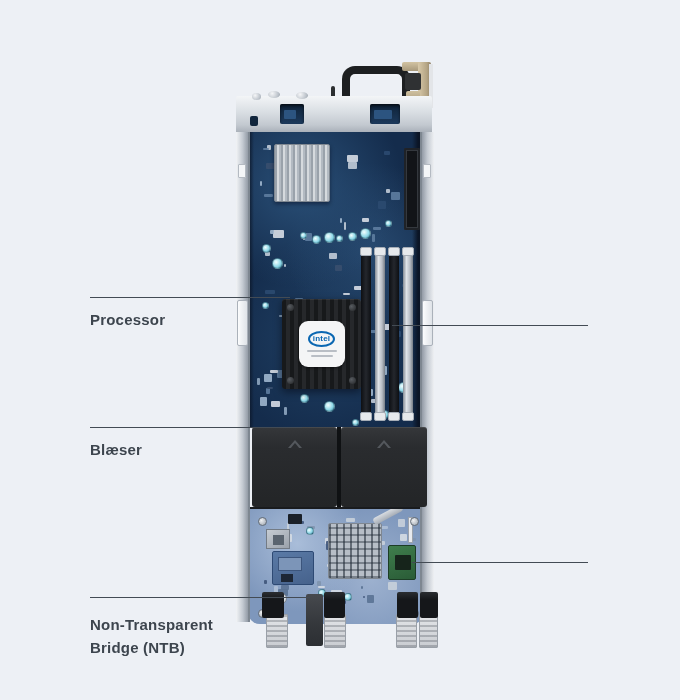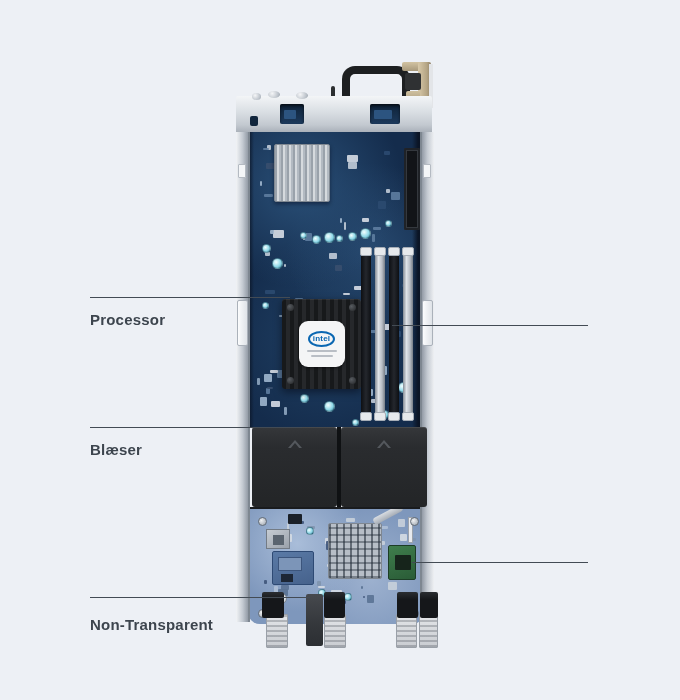--- a/index.html
+++ b/index.html
@@ -414,14 +414,15 @@
   <div class="co-line" id="ln-memory"></div>
 
   <div class="co-line" id="ln-fan"></div>
   <div class="co-label" id="lb-fan">Blæser</div>
 
   <div class="co-line" id="ln-sata"></div>
 
   <div class="co-line" id="ln-ntb"></div>
   <div class="co-label" id="lb-ntb">
     <div>Non-Transparent</div>
+    <div>Bridge (NTB)</div>
   </div>
 </div>
 
 </body></html>

